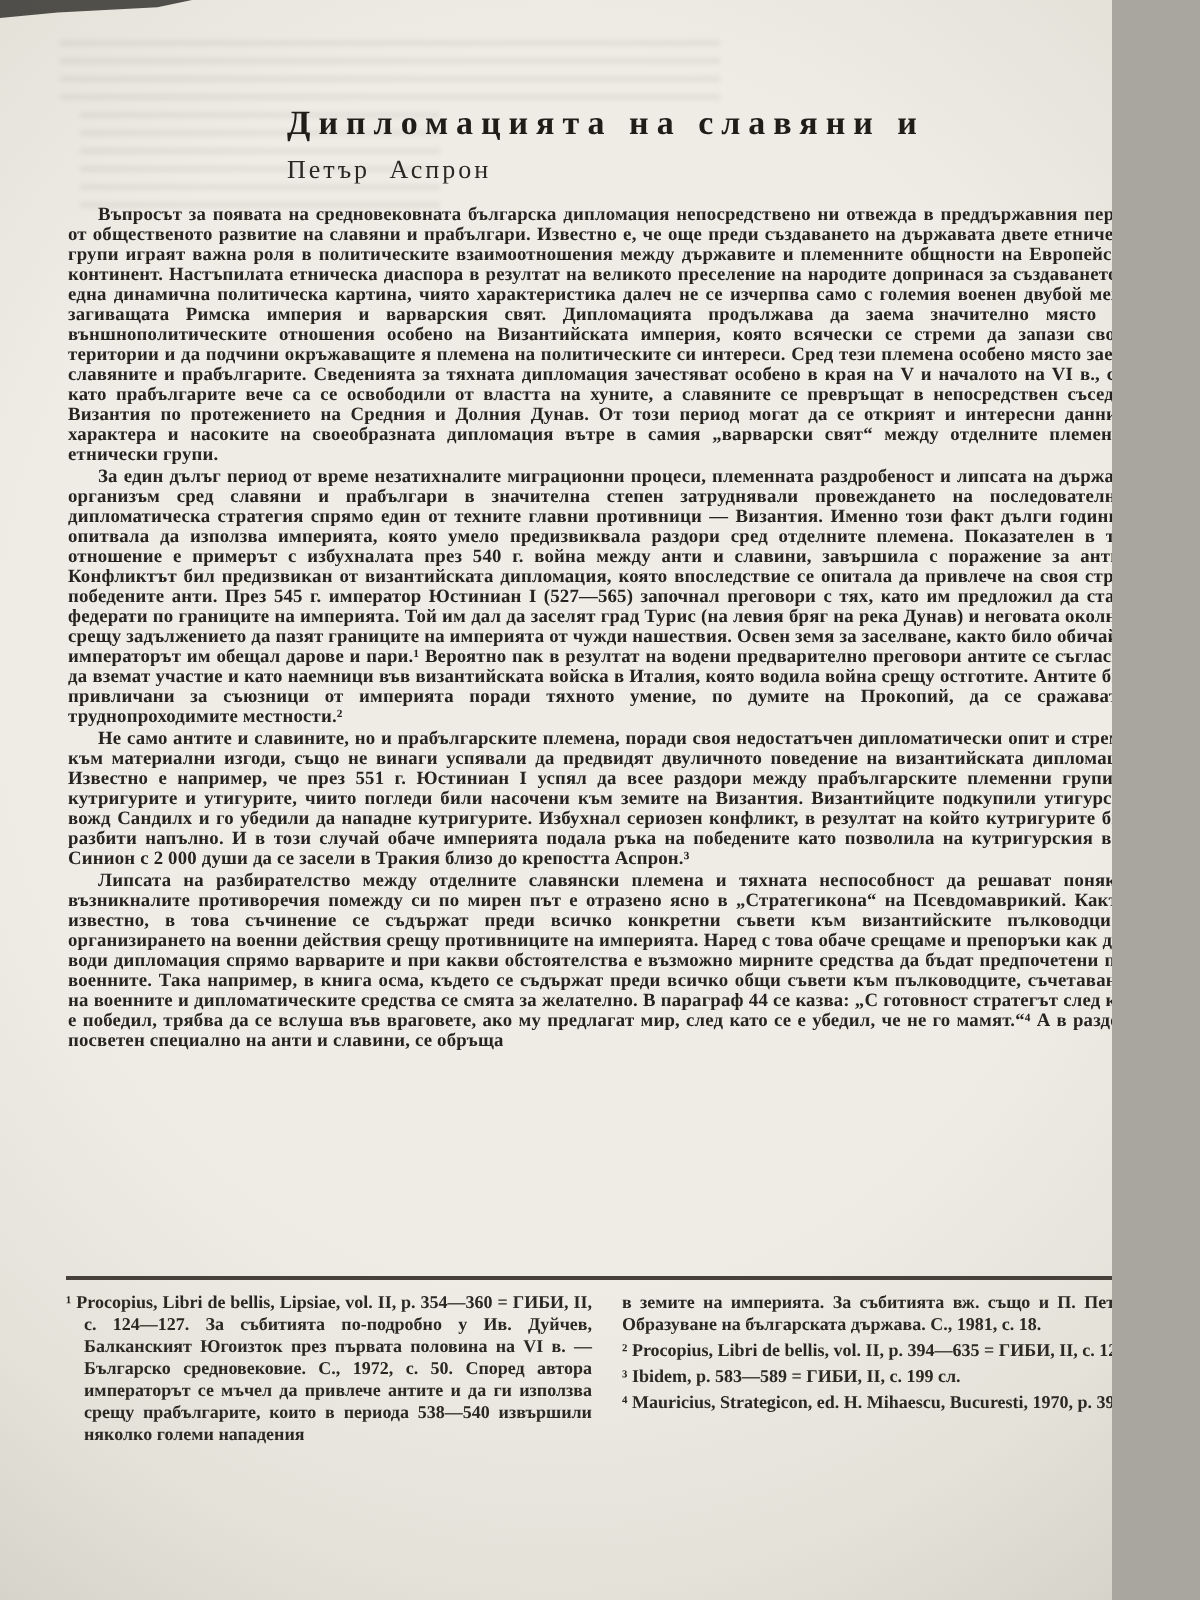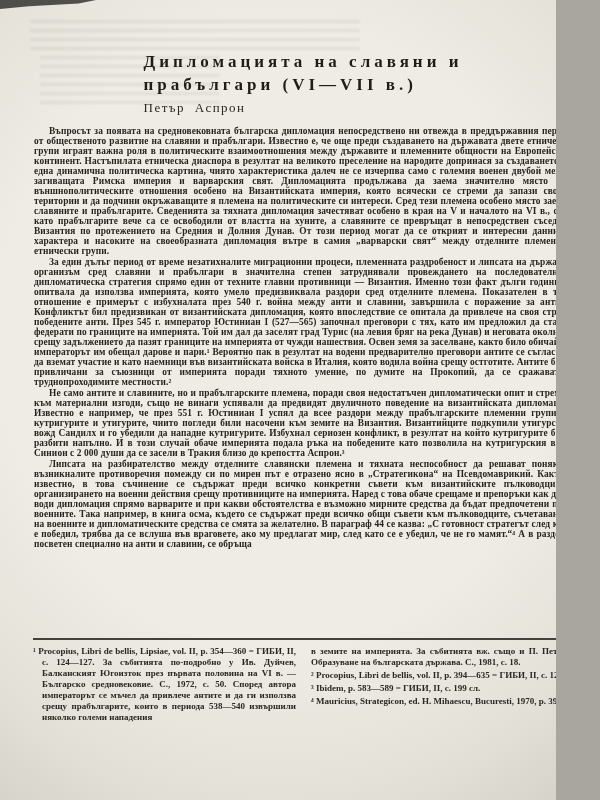--- a/index.html
+++ b/index.html
@@ -60,21 +60,20 @@
 <div class="page">
 
   <div class="corner-mark"></div>
   <div class="ghost g1"></div>
   <div class="ghost g2"></div>
 
   <div class="content">
 
     <div class="heading">
       <div class="title-line">Дипломацията на славяни и</div>
-      <div class="title-line">прабългари (VI—VII в.)</div>
       <div class="author">Петър Аспрон</div>
     </div>
 
     <div class="body-text">
       <p>Въпросът за появата на средновековната българска дипломация непосредствено ни отвежда в преддържавния период от общественото развитие на славяни и прабългари. Известно е, че още преди създаването на държавата двете етнически групи играят важна роля в политическите взаимоотношения между държавите и племенните общности на Европейския континент. Настъпилата етническа диаспора в резултат на великото преселение на народите допринася за създаването на една динамична политическа картина, чиято характеристика далеч не се изчерпва само с големия военен двубой между загиващата Римска империя и варварския свят. Дипломацията продължава да заема значително място във външнополитическите отношения особено на Византийската империя, която всячески се стреми да запази своите територии и да подчини окръжаващите я племена на политическите си интереси. Сред тези племена особено място заемат славяните и прабългарите. Сведенията за тяхната дипломация зачестяват особено в края на V и началото на VI в., след като прабългарите вече са се освободили от властта на хуните, а славяните се превръщат в непосредствен съсед на Византия по протежението на Средния и Долния Дунав. От този период могат да се открият и интересни данни за характера и насоките на своеобразната дипломация вътре в самия „варварски свят“ между отделните племена и етнически групи.</p>
       <p>За един дълъг период от време незатихналите миграционни процеси, племенната раздробеност и липсата на държавен организъм сред славяни и прабългари в значителна степен затруднявали провеждането на последователната дипломатическа стратегия спрямо един от техните главни противници — Византия. Именно този факт дълги години се опитвала да използва империята, която умело предизвиквала раздори сред отделните племена. Показателен в това отношение е примерът с избухналата през 540 г. война между анти и славини, завършила с поражение за антите. Конфликтът бил предизвикан от византийската дипломация, която впоследствие се опитала да привлече на своя страна победените анти. През 545 г. император Юстиниан I (527—565) започнал преговори с тях, като им предложил да станат федерати по границите на империята. Той им дал да заселят град Турис (на левия бряг на река Дунав) и неговата околност срещу задължението да пазят границите на империята от чужди нашествия. Освен земя за заселване, както било обичайно, императорът им обещал дарове и пари.¹ Вероятно пак в резултат на водени предварително преговори антите се съгласили да вземат участие и като наемници във византийската войска в Италия, която водила война срещу остготите. Антите били привличани за съюзници от империята поради тяхното умение, по думите на Прокопий, да се сражават в труднопроходимите местности.²</p>
       <p>Не само антите и славините, но и прабългарските племена, поради своя недостатъчен дипломатически опит и стремеж към материални изгоди, също не винаги успявали да предвидят двуличното поведение на византийската дипломация. Известно е например, че през 551 г. Юстиниан I успял да всее раздори между прабългарските племенни групи на кутригурите и утигурите, чиито погледи били насочени към земите на Византия. Византийците подкупили утигурския вожд Сандилх и го убедили да нападне кутригурите. Избухнал сериозен конфликт, в резултат на който кутригурите били разбити напълно. И в този случай обаче империята подала ръка на победените като позволила на кутригурския вожд Синион с 2 000 души да се засели в Тракия близо до крепостта Аспрон.³</p>
       <p>Липсата на разбирателство между отделните славянски племена и тяхната неспособност да решават понякога възникналите противоречия помежду си по мирен път е отразено ясно в „Стратегикона“ на Псевдомаврикий. Както е известно, в това съчинение се съдържат преди всичко конкретни съвети към византийските пълководци за организирането на военни действия срещу противниците на империята. Наред с това обаче срещаме и препоръки как да се води дипломация спрямо варварите и при какви обстоятелства е възможно мирните средства да бъдат предпочетени пред военните. Така например, в книга осма, където се съдържат преди всичко общи съвети към пълководците, съчетаването на военните и дипломатическите средства се смята за желателно. В параграф 44 се казва: „С готовност стратегът след като е победил, трябва да се вслуша във враговете, ако му предлагат мир, след като се е убедил, че не го мамят.“⁴ А в раздела, посветен специално на анти и славини, се обръща</p>
     </div>
 

